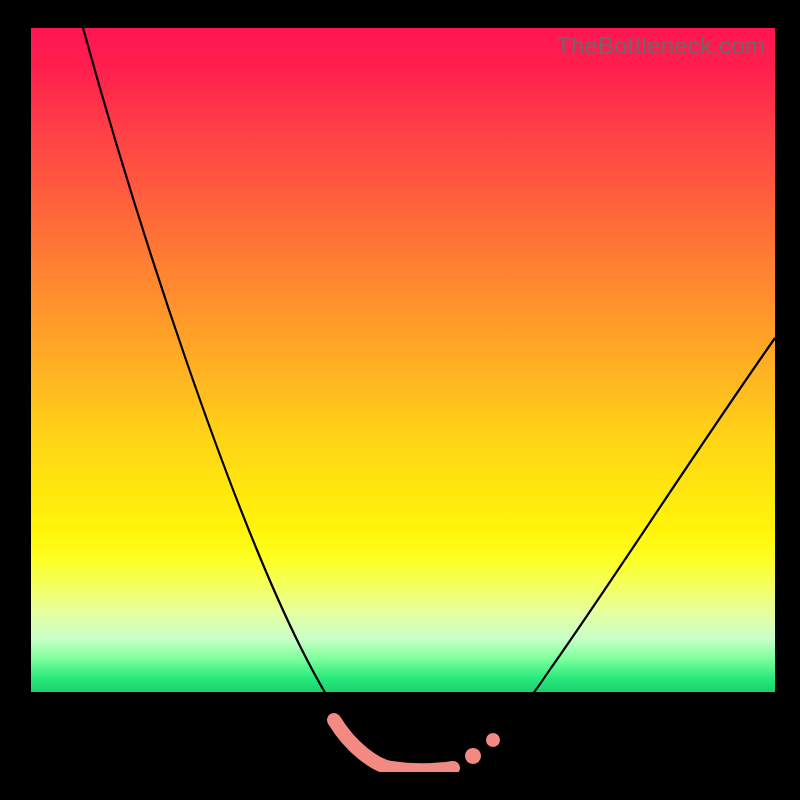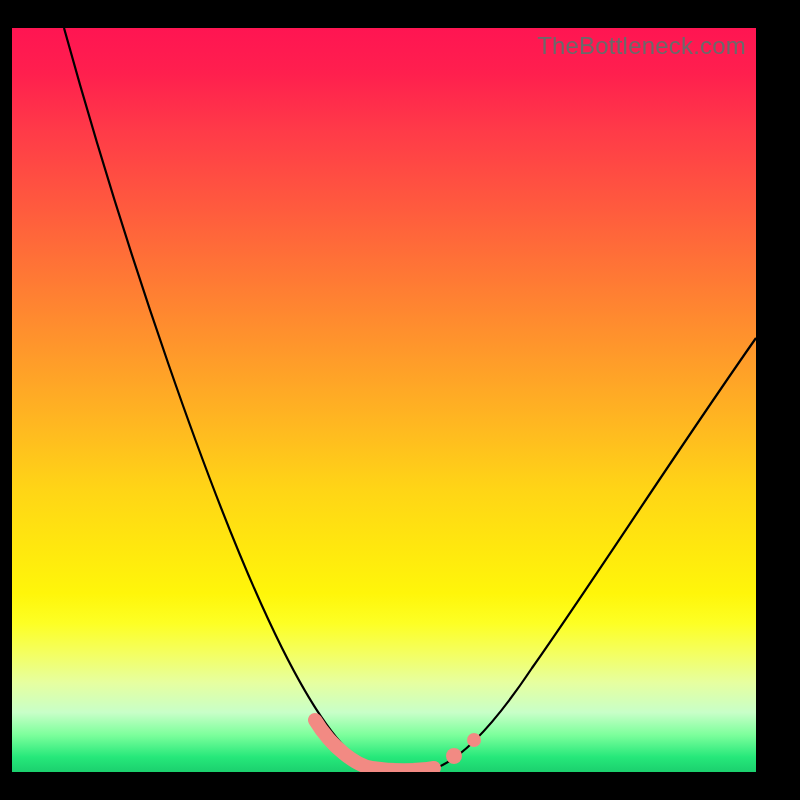--- a/index.html
+++ b/index.html
@@ -14,24 +14,24 @@
   .frame {
     position: absolute;
     left: 0;
     top: 0;
     width: 800px;
     height: 800px;
     background: #000;
   }
   .plot {
     position: absolute;
-    left: 12px;
+    left: 31px;
     top: 28px;
     width: 744px;
-    height: 744px;
+    height: 664px;
     background: linear-gradient(to bottom,
       #ff1552 0%,
       #ff1f4e 6%,
       #ff3b48 14%,
       #ff5a3e 24%,
       #ff7a34 34%,
       #ff9a2a 44%,
       #ffba20 54%,
       #ffd516 62%,
       #ffe80e 70%,

